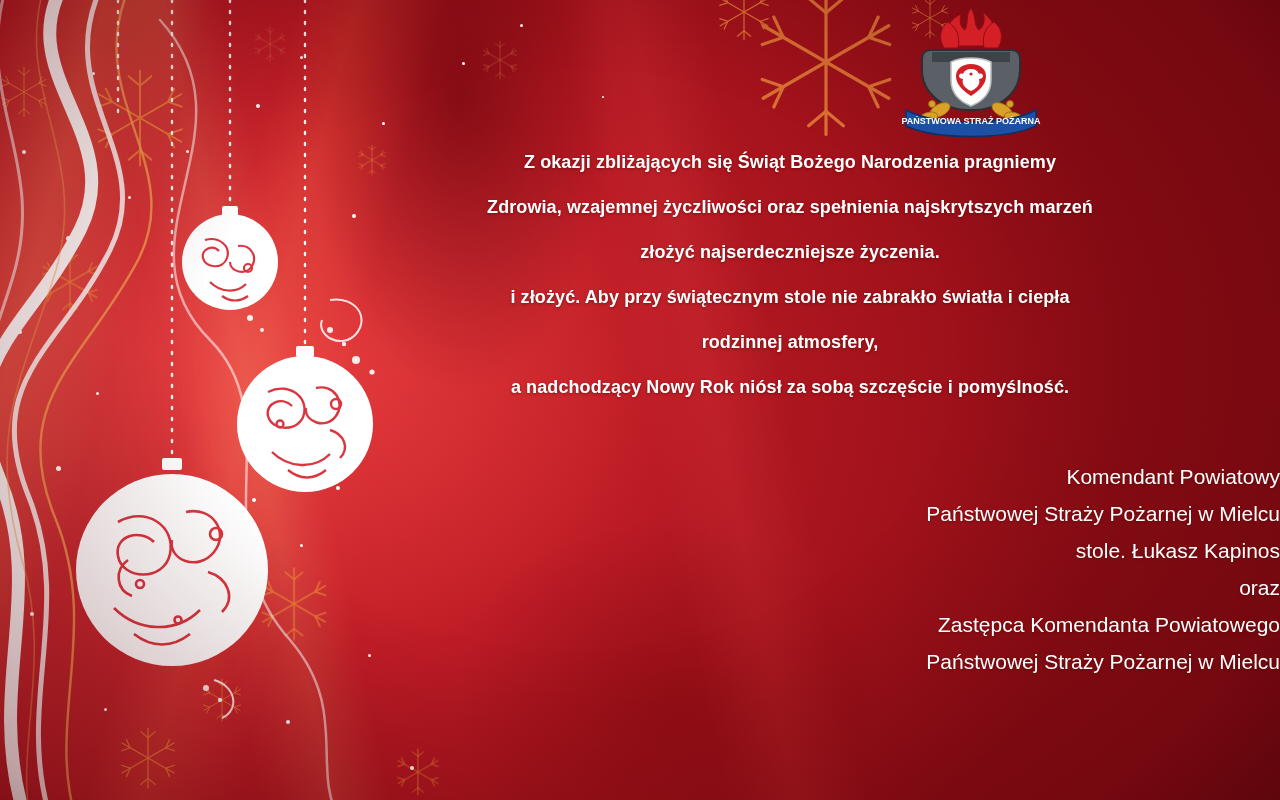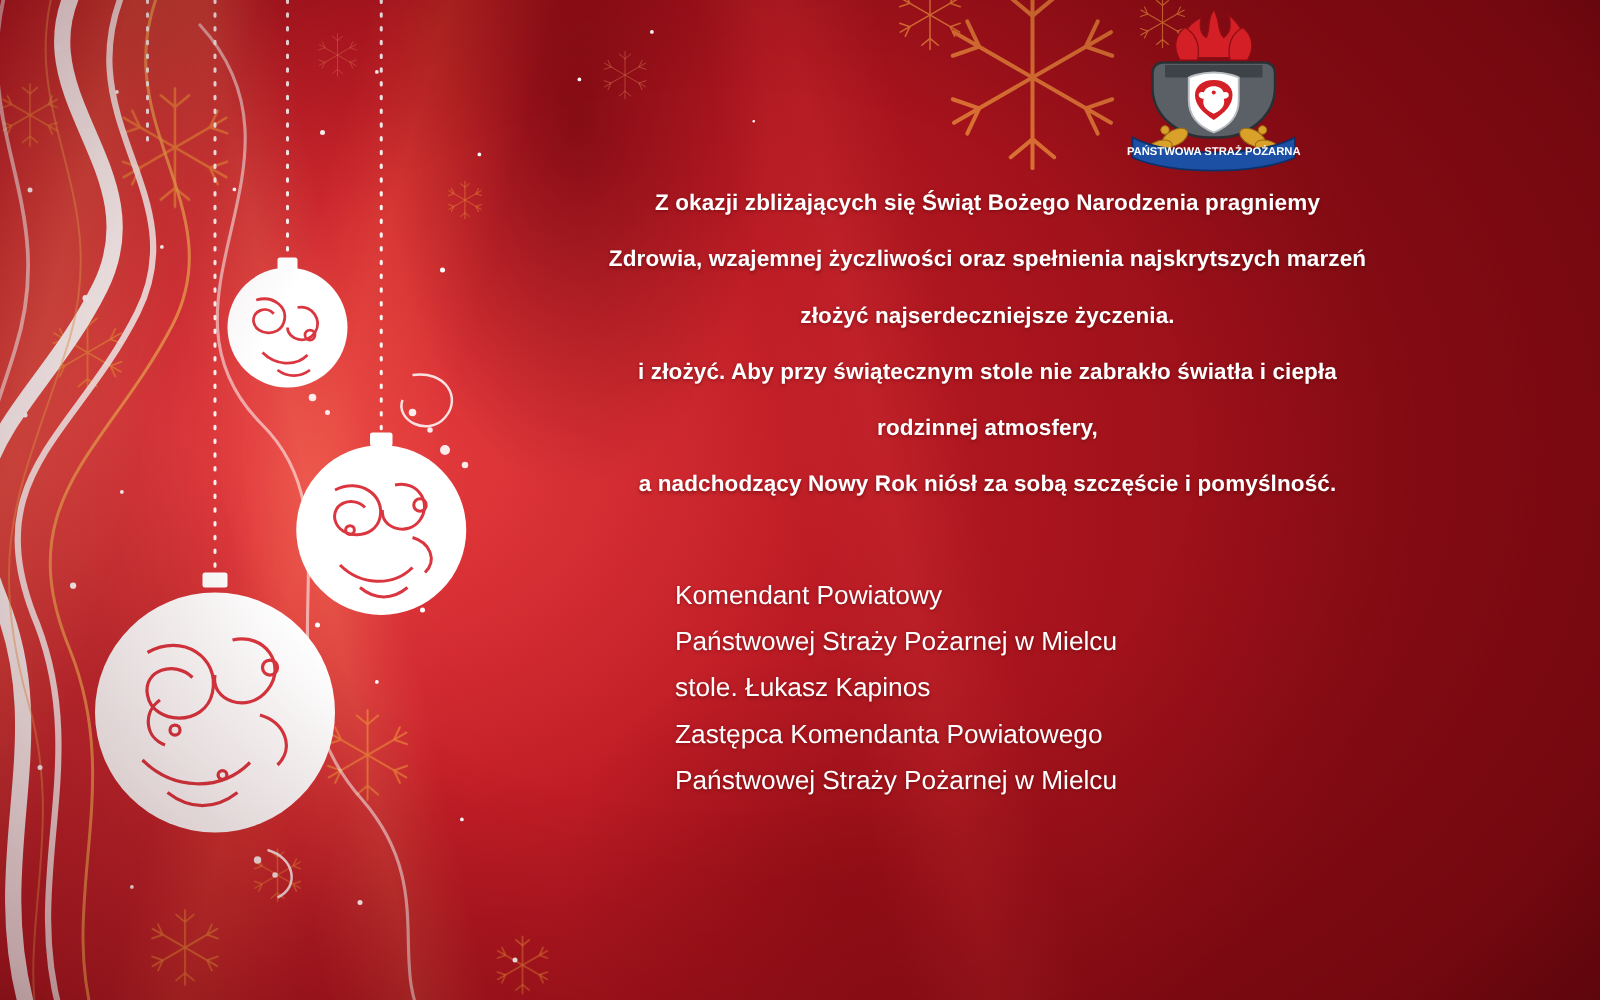--- a/index.html
+++ b/index.html
@@ -85,21 +85,21 @@
     font-size: 18px;
     line-height: 45px;
     letter-spacing: 0.1px;
     text-shadow: 0 1px 3px rgba(80,0,5,0.55);
   }
   #signature {
     position: absolute;
     left: 540px;
     top: 458px;
     width: 740px;
-    text-align: left;
+    text-align: right;
     color: #ffffff;
     font-size: 21px;
     line-height: 37px;
     text-shadow: 0 1px 3px rgba(80,0,5,0.5);
   }
   .line { display: block; }
 </style>
 </head>
 <body>
 
@@ -312,17 +312,18 @@
     <span class="line">złożyć najserdeczniejsze życzenia.</span>
     <span class="line">i złożyć. Aby przy świątecznym stole nie zabrakło światła i ciepła</span>
     <span class="line">rodzinnej atmosfery,</span>
     <span class="line">a nadchodzący Nowy Rok niósł za sobą szczęście i pomyślność.</span>
   </div>
 
   <div id="signature">
     <span class="line">Komendant Powiatowy</span>
     <span class="line">Państwowej Straży Pożarnej w Mielcu</span>
     <span class="line">stole. Łukasz Kapinos</span>
+    <span class="line">oraz</span>
     <span class="line">Zastępca Komendanta Powiatowego</span>
     <span class="line">Państwowej Straży Pożarnej w Mielcu</span>
   </div>
 
 </div>
 
 </body></html>

